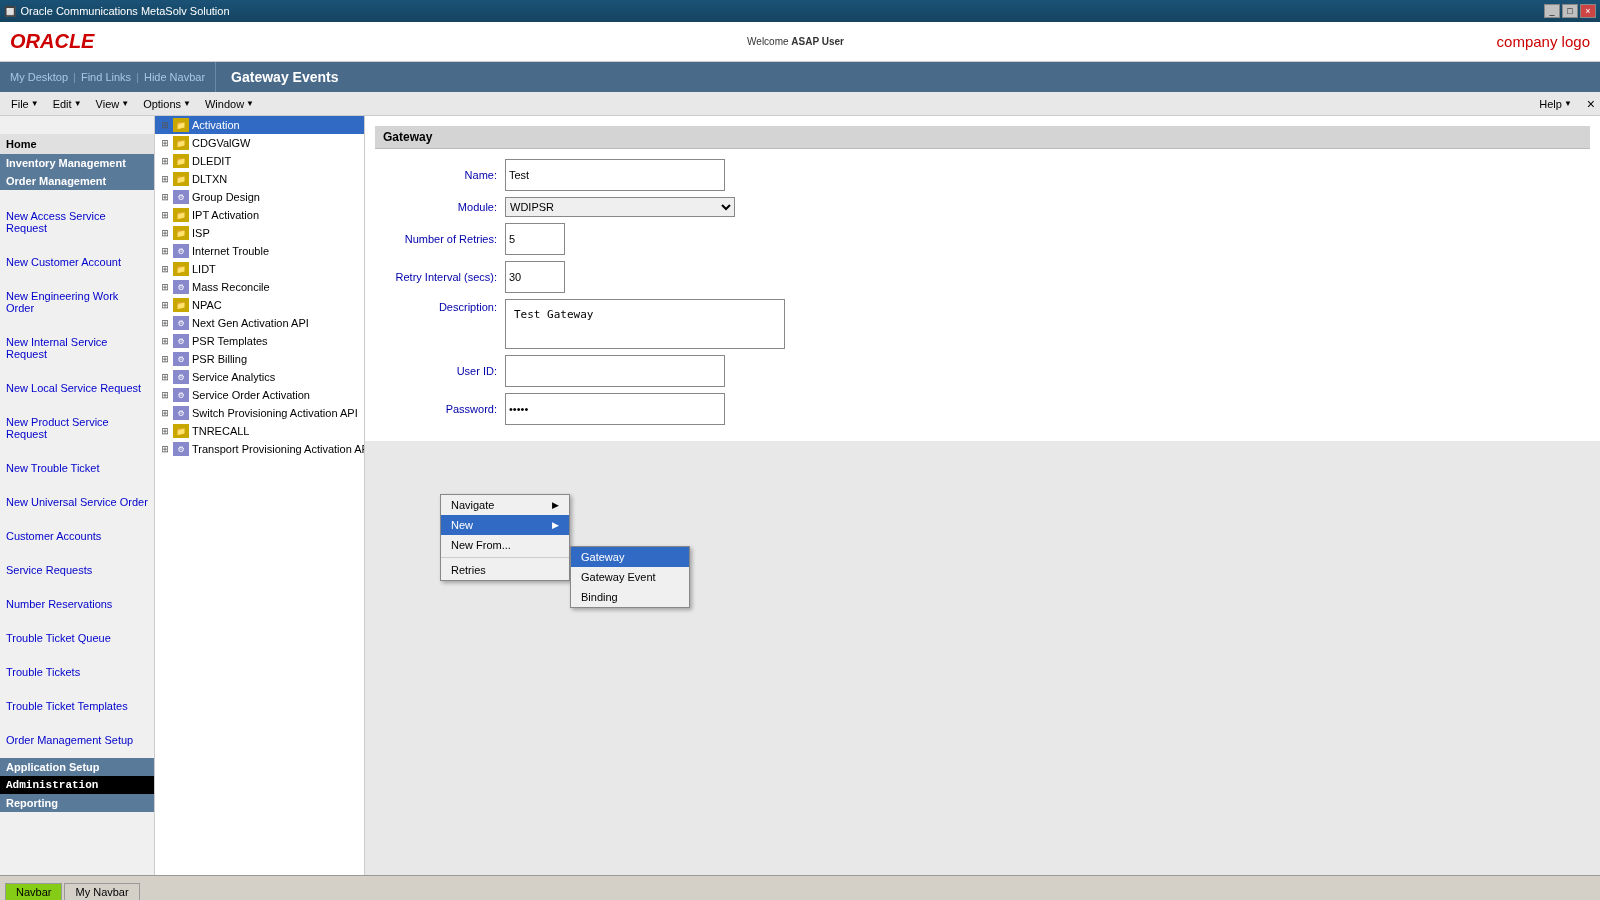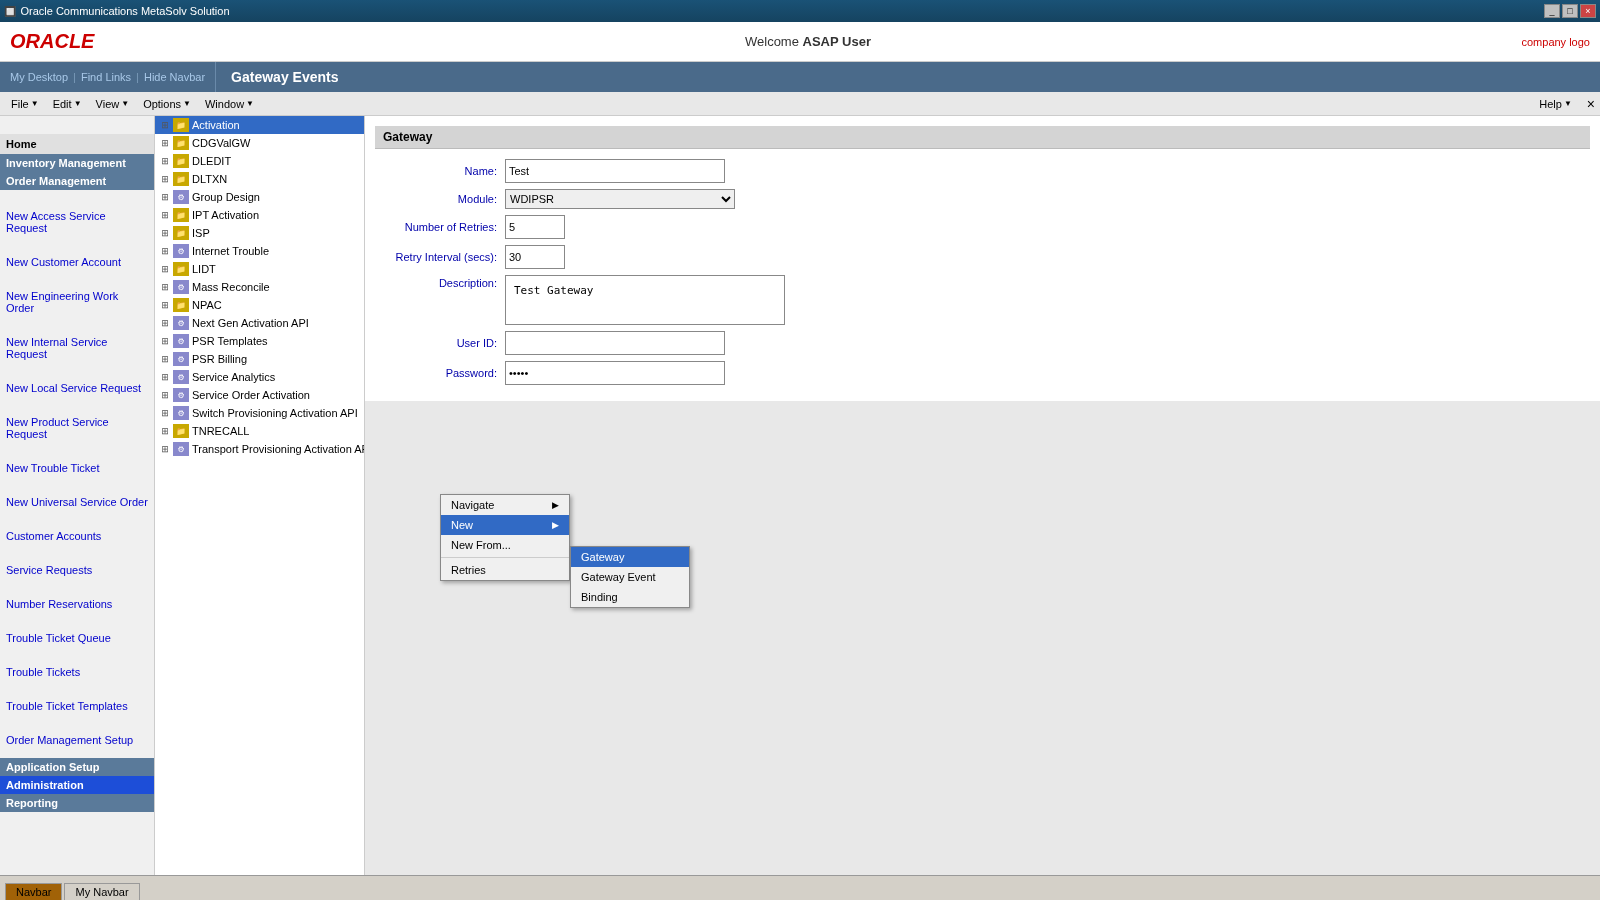--- a/index.html
+++ b/index.html
@@ -36,23 +36,23 @@
       justify-content: space-between;
       padding: 0 10px;
       border-bottom: 1px solid #ccc;
     }
     #oracle-logo {
       color: #cc0000;
       font-size: 20px;
       font-weight: bold;
       font-style: italic;
     }
-    #welcome-text { font-size: 13px; color: #333; }
+    #welcome-text { font-size: 10px; color: #333; }
     #welcome-text strong { font-weight: bold; }
-    #company-logo { color: #cc0000; font-size: 11px; }
+    #company-logo { color: #cc0000; font-size: 15px; }
 
     
     #menu-bar {
       background: #e8e8e8;
       height: 24px;
       display: flex;
       align-items: center;
       padding: 0 5px;
       border-bottom: 1px solid #ccc;
       justify-content: space-between;
@@ -159,21 +159,21 @@
     }
     .form-label {
       color: #0000aa;
       width: 130px;
       font-size: 11px;
       text-align: right;
       padding-right: 8px;
       flex-shrink: 0;
     }
     .form-input {
-      height: 24px;
+      height: 32px;
       border: 1px solid #888;
       font-size: 11px;
       padding: 1px 3px;
       background: white;
     }
     .form-input-wide { width: 220px; }
     .form-input-short { width: 60px; }
     .form-select {
       height: 20px;
       border: 1px solid #888;
@@ -241,23 +241,23 @@
     }
     .tab {
       background: #d4d0c8;
       border: 1px solid #999;
       border-bottom: none;
       padding: 2px 10px;
       font-size: 11px;
       cursor: pointer;
       margin-right: 2px;
     }
-    .tab.active { background: #a16207; margin-top: 43px; }
+    .tab.active { background: #84cc16; margin-top: 43px; }
     .sidebar-section-header.app-setup { background: #5a7a9a; }
-    .sidebar-section-header.admin { background: #1d4ed8; }
+    .sidebar-section-header.admin { background: #000000; font-family: Liberation Mono, monospace; }
     .sidebar-section-header.reporting { background: #5a7a9a; }
 
     #top-nav-container {
       display: flex;
       align-items: center;
       height: 30px;
       background: #4a6a8a;
     }
 
     .nav-link-area {

